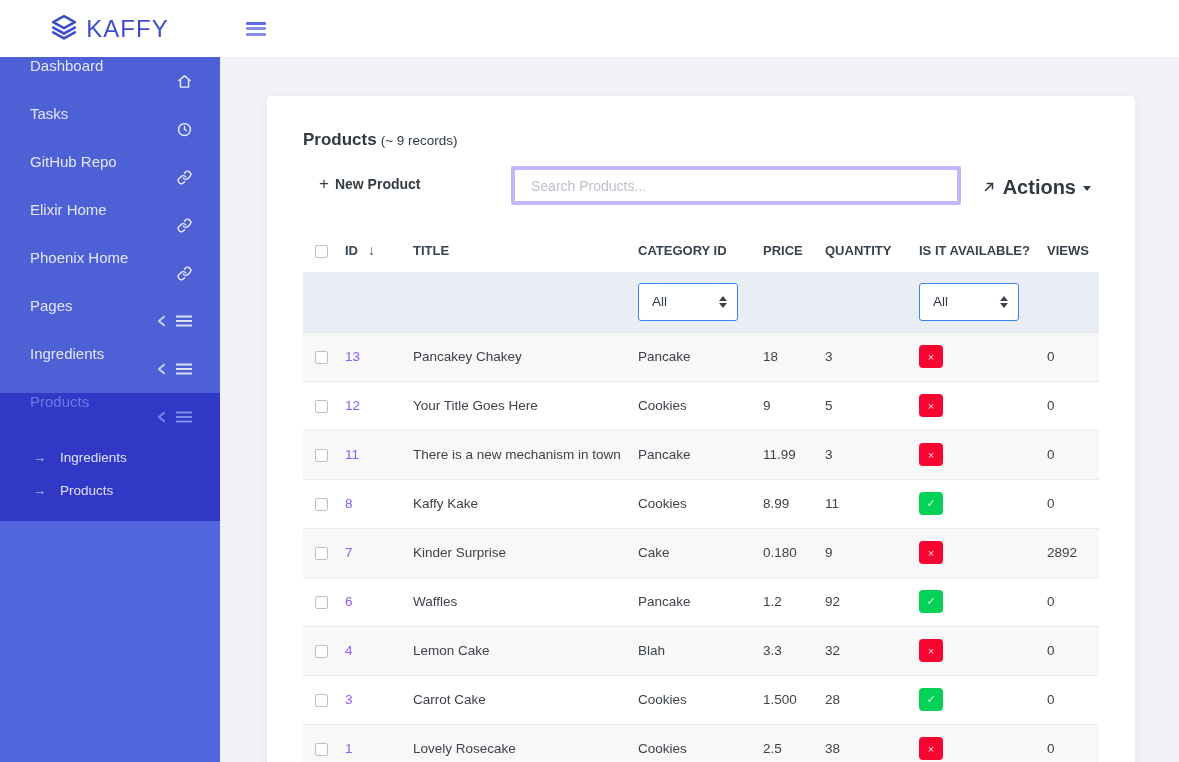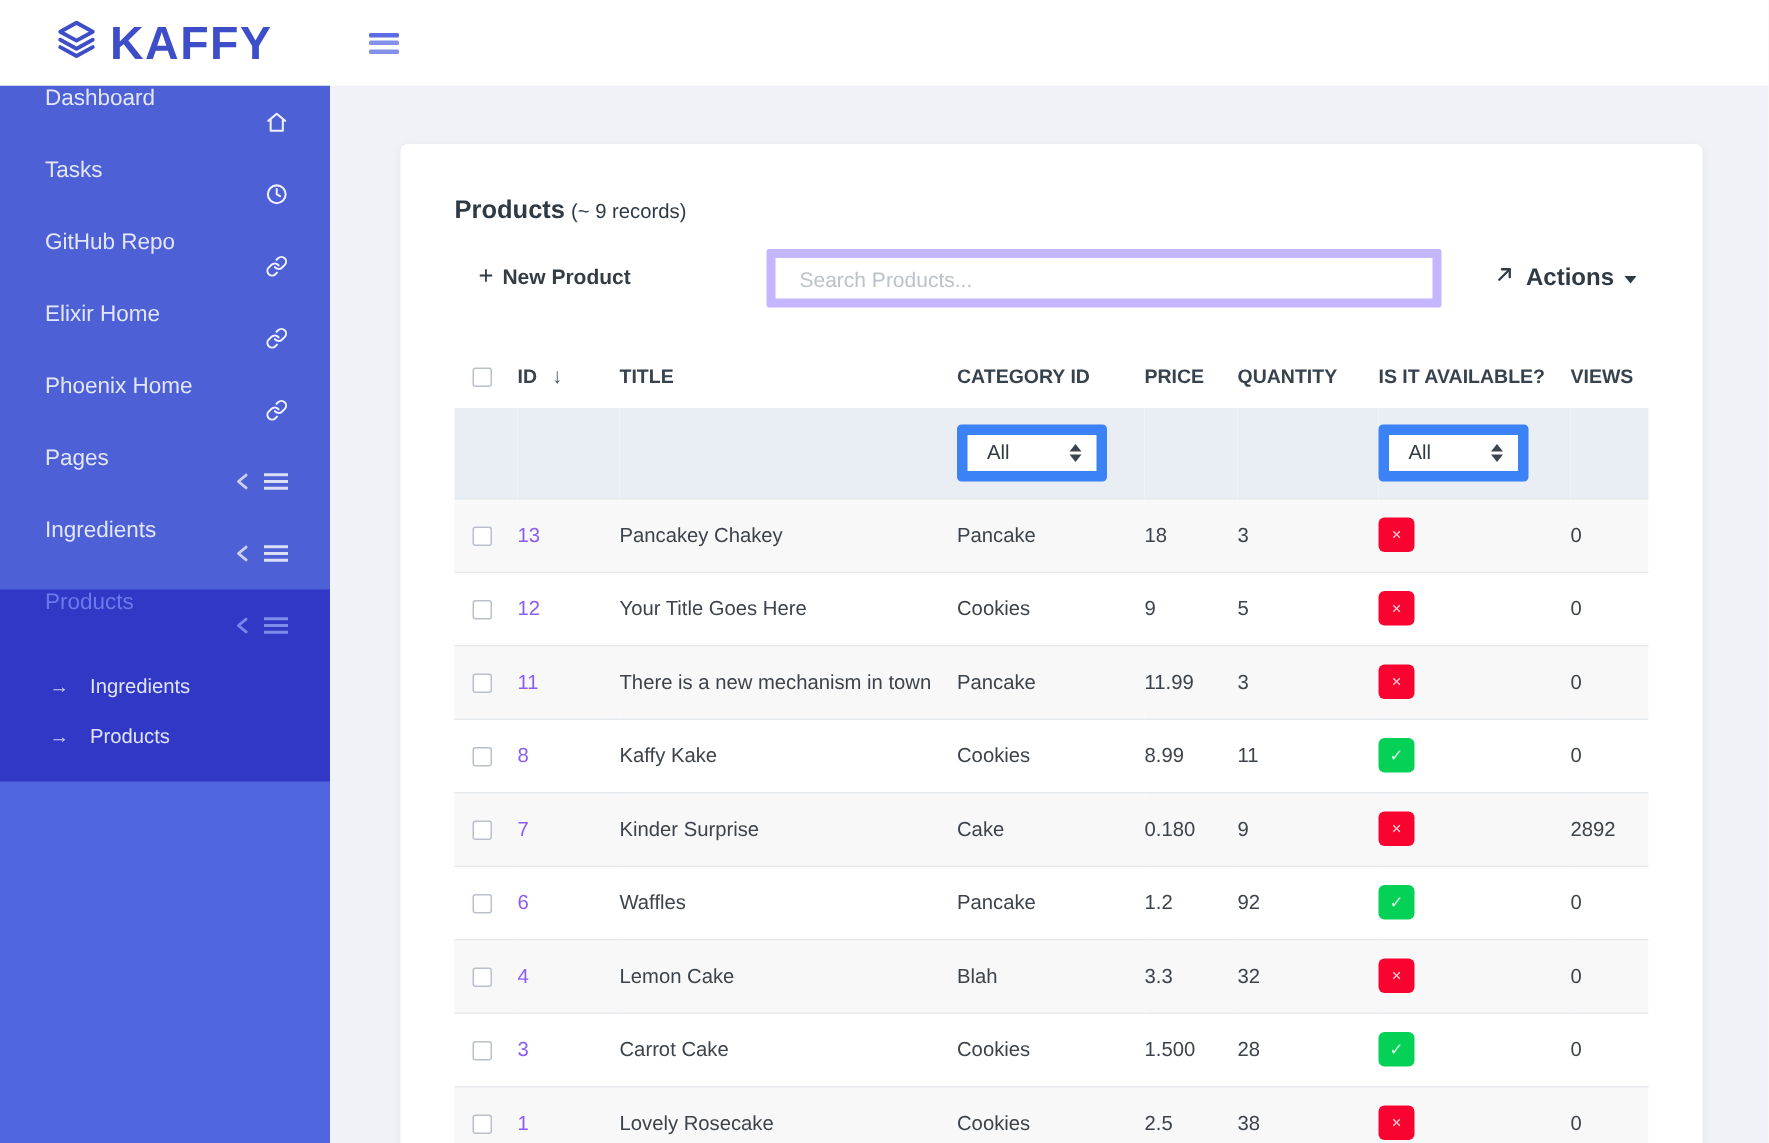--- a/index.html
+++ b/index.html
@@ -4,21 +4,21 @@
 <style>
   * { margin:0; padding:0; box-sizing:border-box; }
   html,body { width:1179px; height:762px; overflow:hidden;
     font-family:"Liberation Sans","DejaVu Sans",sans-serif; background:#f1f2f7; }
 
   
   .topbar { position:absolute; top:0; left:0; width:1179px; height:57px;
     background:#ffffff; z-index:5; display:flex; align-items:center; }
   .brand { width:220px; display:flex; align-items:center; justify-content:center; gap:9px;
     color:#3e4ec9; cursor:pointer; }
-  .brand .logo-text { font-size:31px; font-weight:bold; letter-spacing:1px; }
+  .brand .logo-text { font-size:24px; font-weight:normal; letter-spacing:1px; }
   .hamburger { margin-left:26px; width:20px; height:14px; display:flex; flex-direction:column;
     justify-content:space-between; cursor:pointer; }
   .hamburger span { display:block; height:3px; border-radius:1px; background:#5b6be2; }
   .hamburger span:nth-child(2), .hamburger span:nth-child(3){ opacity:.75; }
 
   
   .sidebar { position:absolute; top:57px; left:0; width:220px; height:705px;
     background:#5165df; color:#e6e9fa; }
   .menu-item { height:48px; display:flex; padding:0 28px 0 30px;
     background:rgba(0,0,0,0.045); cursor:pointer; }
@@ -40,39 +40,39 @@
 
   .card-title-row { margin-bottom:16px; }
   .page-title { font-size:17px; font-weight:bold; color:#2f3a45; }
   .records-note { font-size:13.5px; font-weight:normal; color:#2f3a45; margin-left:4px; }
 
   .controls-row { position:relative; height:40px; margin-bottom:24px; }
   .new-product { position:absolute; left:16px; top:10px; font-size:14px; font-weight:bold;
     color:#343c44; cursor:pointer; text-decoration:none; display:flex; gap:6px; align-items:center;}
   .new-product .plus { font-weight:normal; font-size:17px; line-height:14px; }
   .search-input { position:absolute; left:208px; top:0; width:450px; height:39px;
-    border:6px solid #c4b5fd; border-radius:2px; padding:0 16px; font-size:14px;
+    border:4px solid #c4b5fd; border-radius:2px; padding:0 16px; font-size:14px;
     color:#0f172a; outline:none; font-family:inherit; }
   .search-input::placeholder { color:#bcc2ca; }
   .actions-btn { position:absolute; right:8px; top:10px; display:flex; align-items:center; gap:7px;
-    font-size:16px; font-weight:bold; color:#2f3a45; cursor:pointer; }
+    font-size:20px; font-weight:bold; color:#2f3a45; cursor:pointer; }
   .caret-down { width:0; height:0; border-left:4px solid transparent;
     border-right:4px solid transparent; border-top:5px solid #2f3a45; margin-top:2px; }
 
   
   table { border-collapse:collapse; table-layout:fixed; width:796px; font-size:13.5px; }
   col.c-check{width:42px;} col.c-id{width:68px;} col.c-title{width:225px;}
   col.c-cat{width:125px;} col.c-price{width:62px;} col.c-qty{width:94px;}
   col.c-avail{width:128px;} col.c-views{width:52px;}
   thead th { text-align:left; font-size:13px; font-weight:bold; color:#37424d;
     padding:12px 4px 14px 0; white-space:nowrap; }
   .sort-arrow { font-weight:normal; margin-left:10px; color:#4a545e; font-size:14px; }
   tr.filter-row td { background:#e9eef4; height:60px; padding:0; }
   .filter-select { position:relative; width:100px; height:38px; background:#fff;
-    border:7px solid #3b82f6; border-radius:3px; display:flex; align-items:center;
+    border:1px solid #3b82f6; border-radius:3px; display:flex; align-items:center;
     padding-left:13px; font-size:13.5px; color:#2f3a45; cursor:pointer; }
   .spinner { position:absolute; right:10px; top:50%; transform:translateY(-50%);
     display:flex; flex-direction:column; gap:2px; }
   .spinner i { width:0; height:0; border-left:4px solid transparent; border-right:4px solid transparent; }
   .spinner i.up { border-bottom:5px solid #3c454e; }
   .spinner i.dn { border-top:5px solid #3c454e; }
   tbody td { height:49px; padding:0 4px 0 0; border-top:1px solid #e6e9ec; color:#3d434a; }
   tbody tr:nth-child(odd) { background:#f8f8f9; }
   tbody tr:last-child { border-bottom:1px solid #e6e9ec; }
   .id-link { color:#8b5cf6; text-decoration:none; cursor:pointer;margin-top:24px; }

